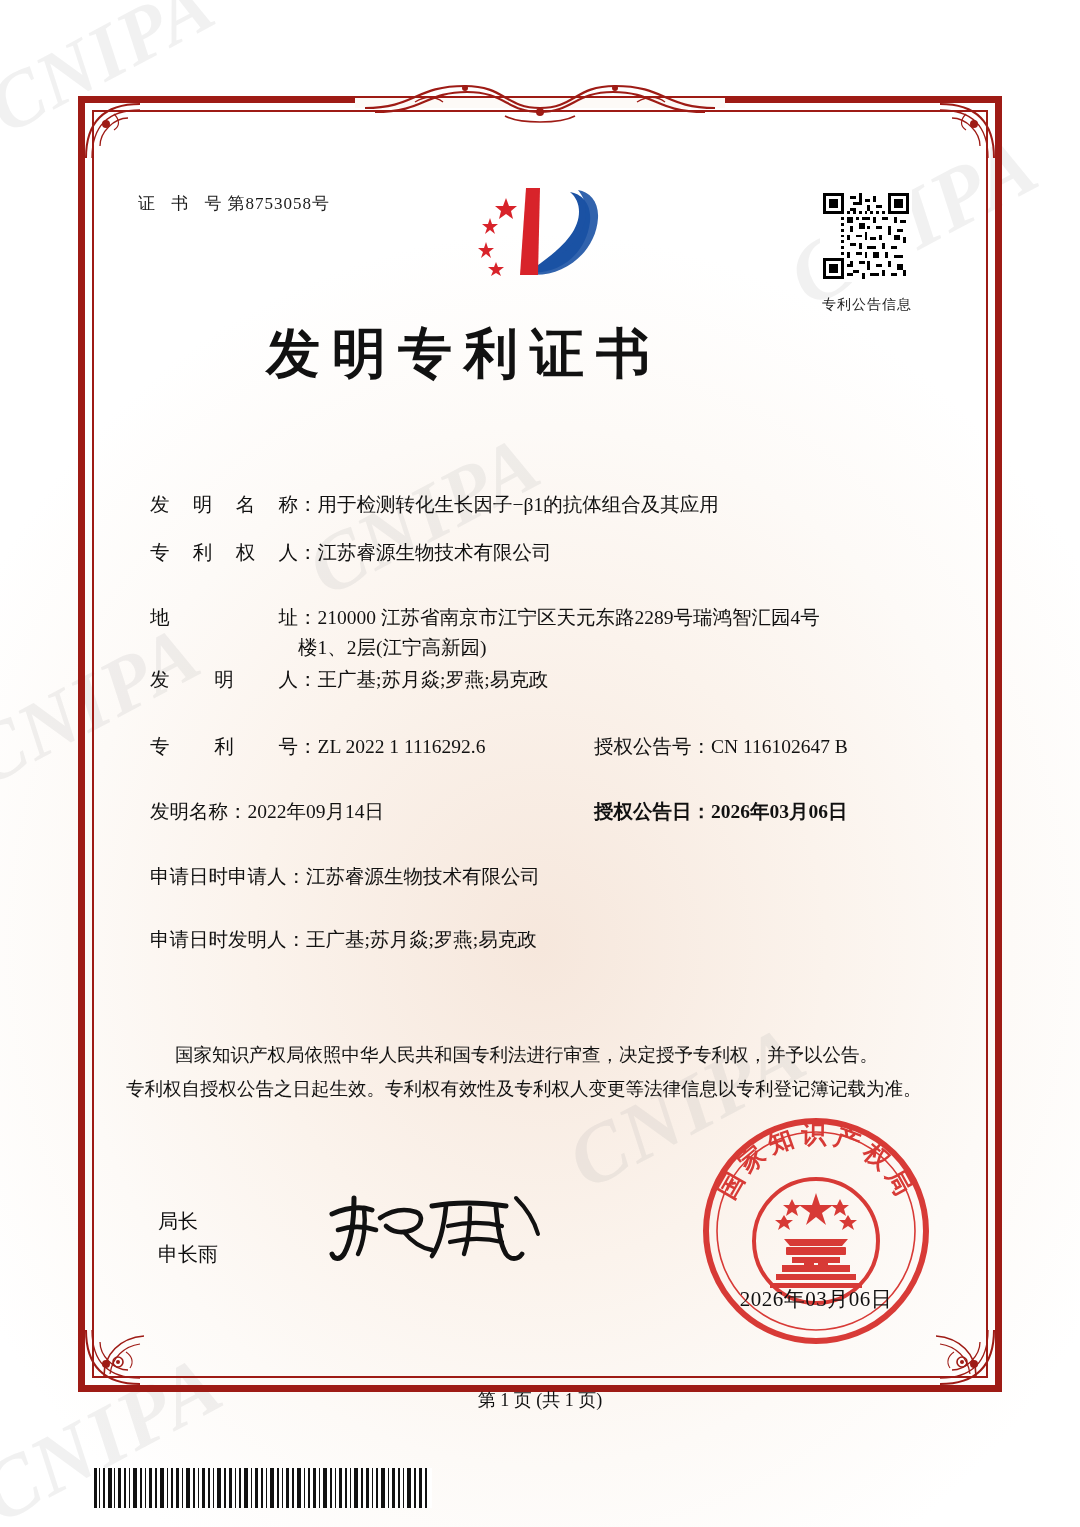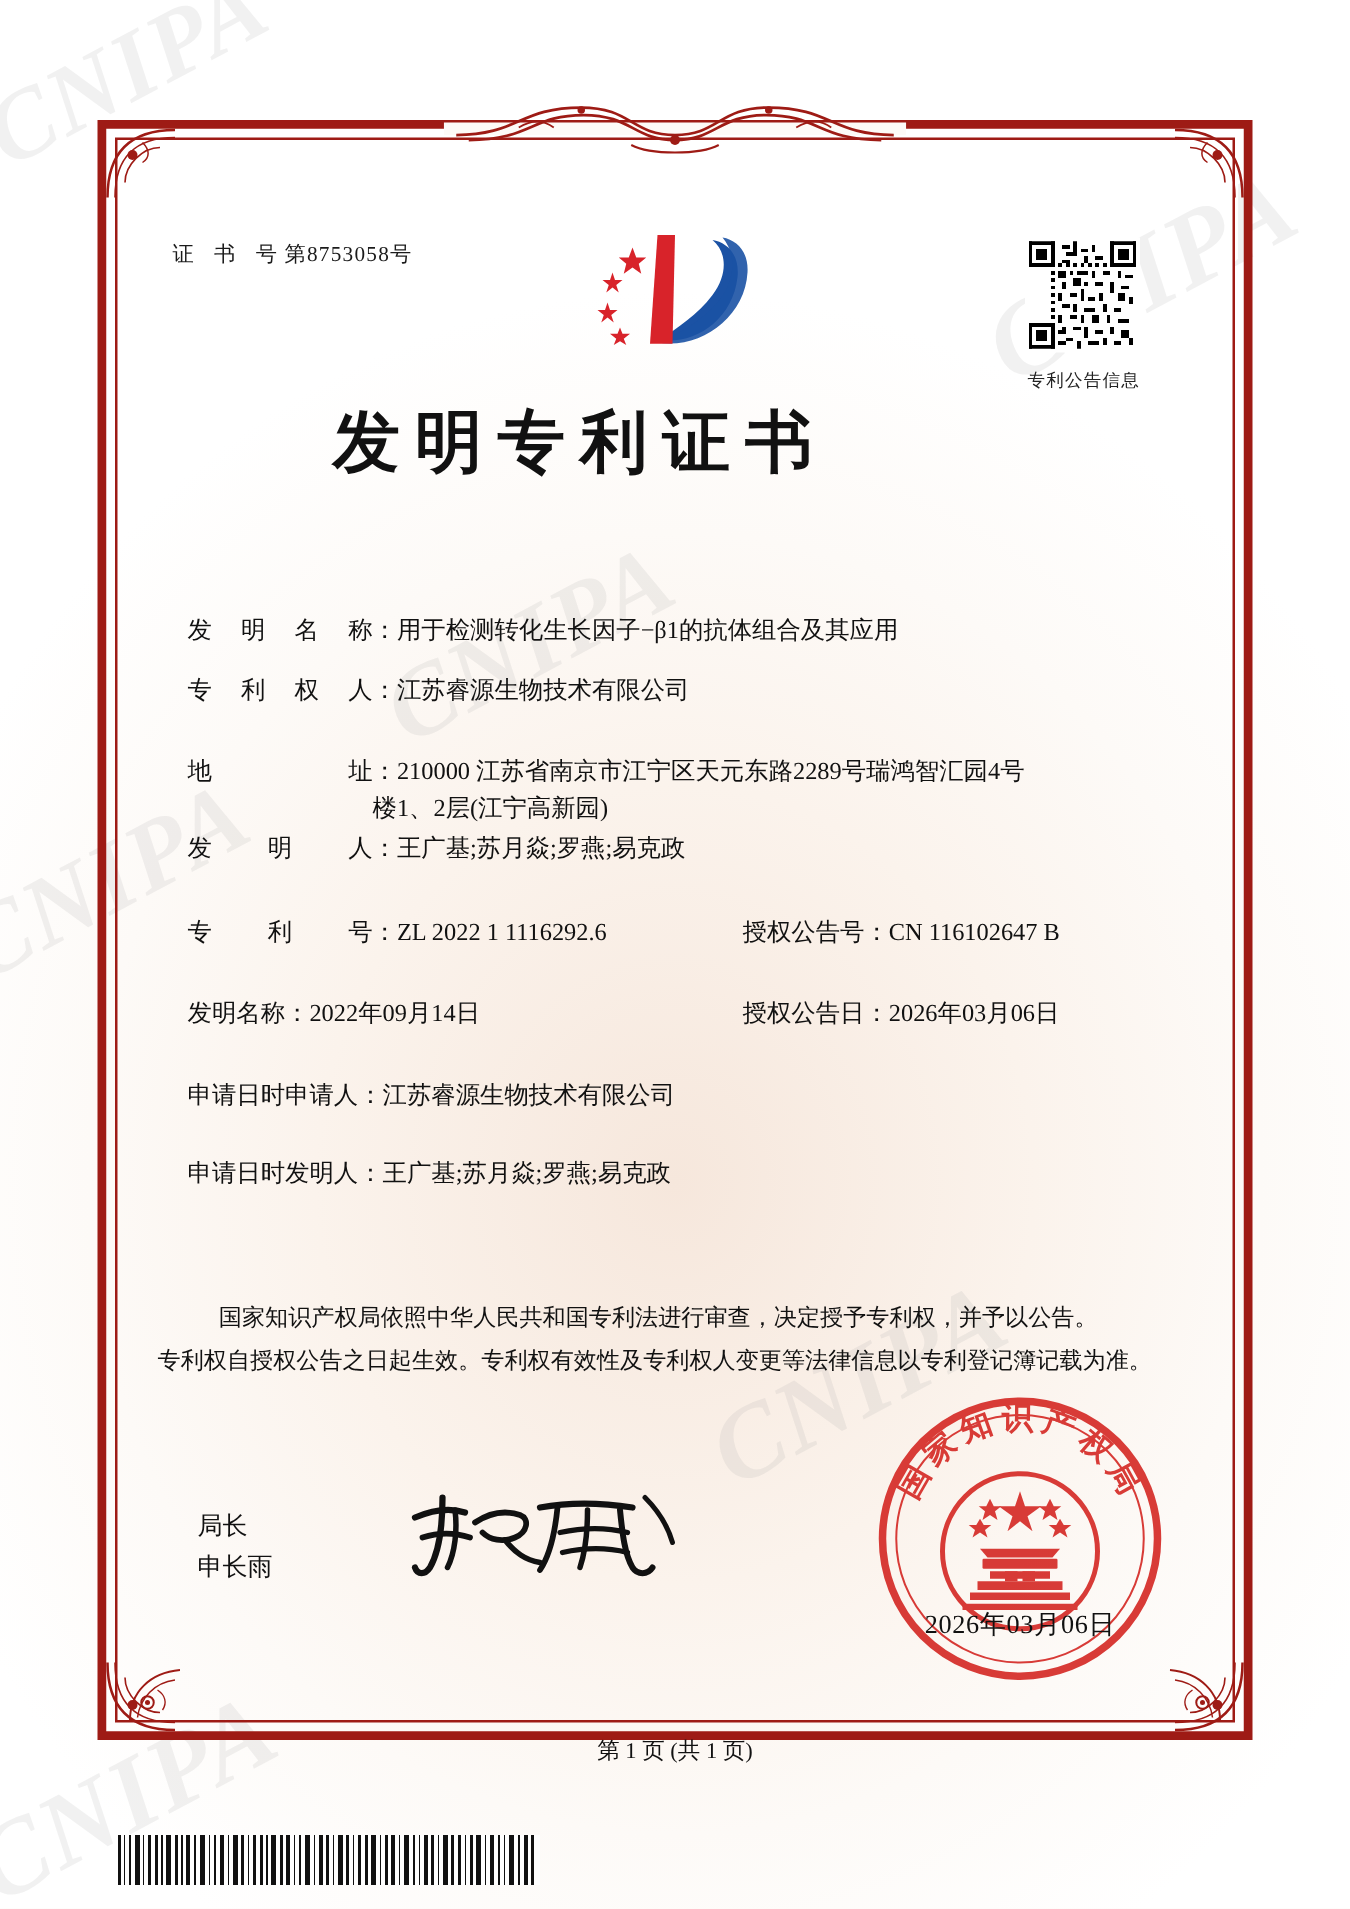--- a/index.html
+++ b/index.html
@@ -149,21 +149,21 @@
   }
 
   #r-title     { left: 150px; top: 454px; margin-top: 36px; }
   #r-holder    { left: 150px; top: 538px; }
   #r-addr      { left: 150px; top: 603px; }
   #r-addr-2    { left: 298px; top: 633px; }
   #r-inventor  { left: 150px; top: 665px; }
   #r-patentno  { left: 150px; top: 732px; }
   #r-pubno     { left: 594px; top: 732px; }
   #r-appdate   { left: 150px; top: 797px; }
-  #r-pubdate   { left: 594px; top: 797px; }
+  #r-pubdate   { left: 594px; top: 797px; font-weight: bold; }
   #r-appapp    { left: 150px; top: 862px; }
   #r-appinv    { left: 150px; top: 925px; }
 
   #r-addr .val { display:inline-block; max-width: 580px; white-space: normal; }
 
   
   #stmt1 {
     position: absolute;
     left: 138px; top: 1038px;
     width: 800px;

